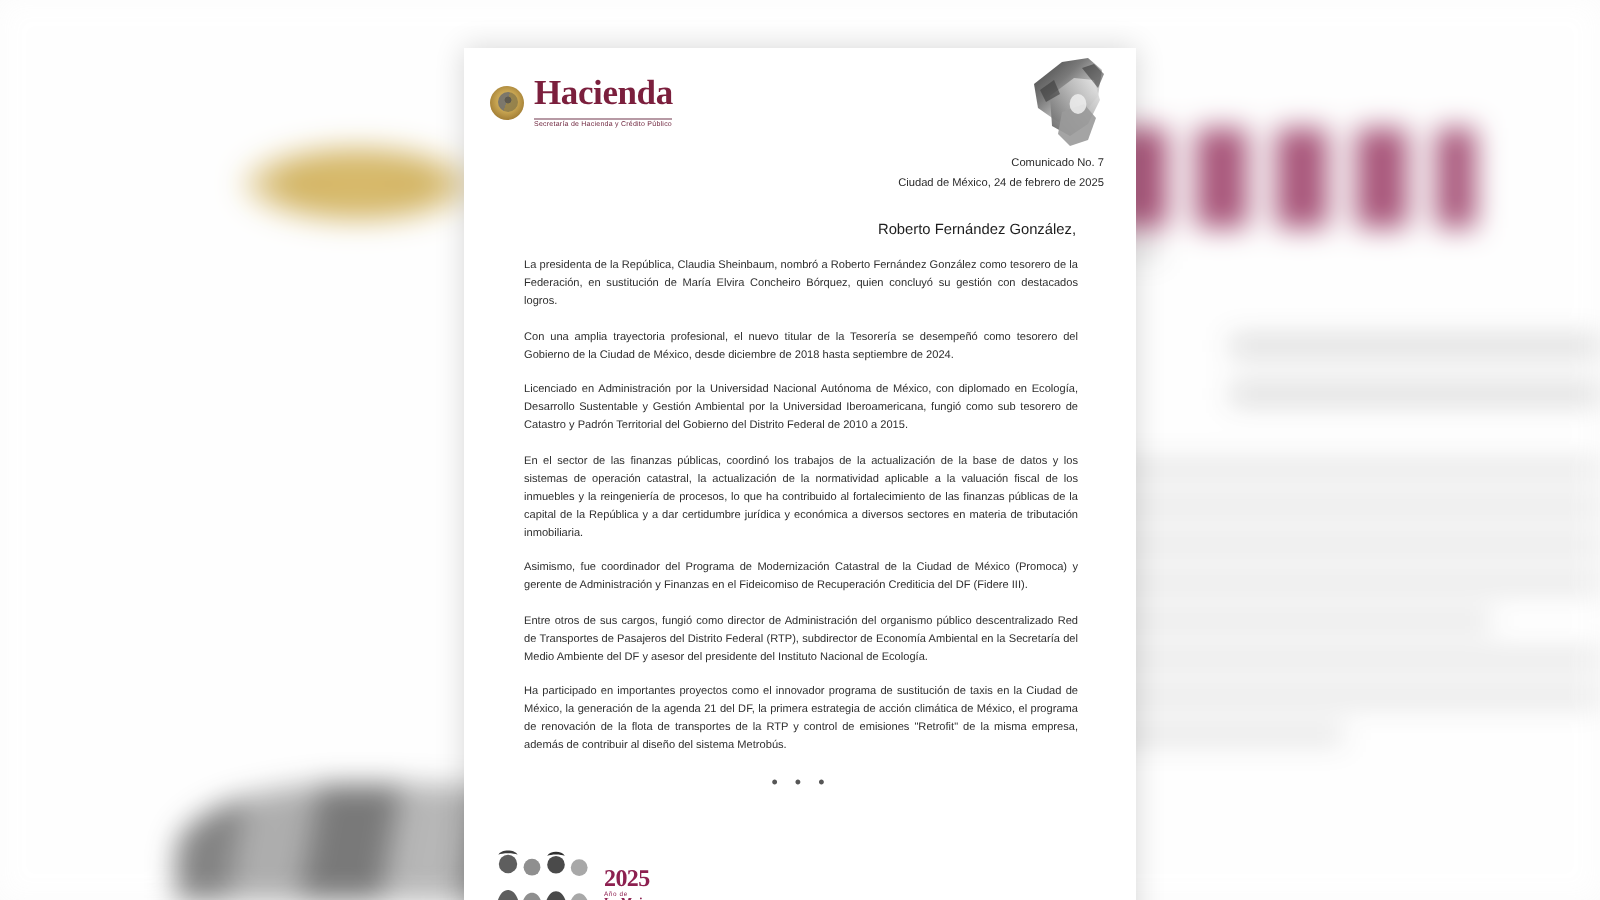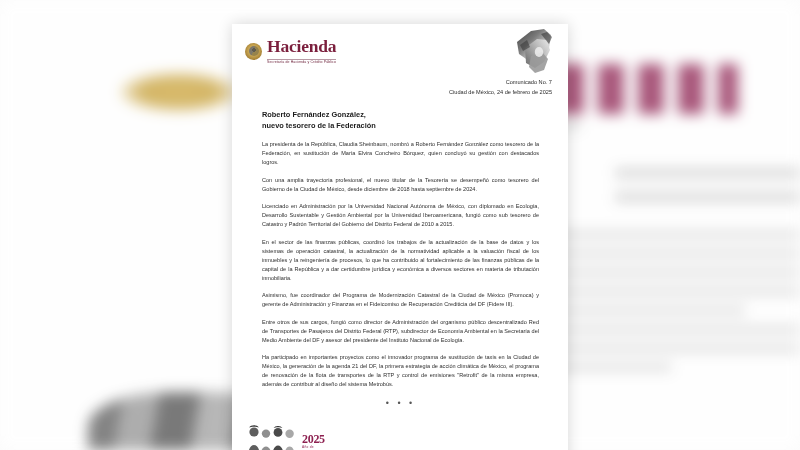--- a/index.html
+++ b/index.html
@@ -175,23 +175,23 @@
     text-align: right;
     padding: 0 16px 0 0;
     font-size: 5.6px;
     color: #2b2b2b;
     line-height: 1.72;
     margin-top: -2px;
   }
 
   
   .doc-title {
-    text-align: left;
+    text-align: right;
     font-size: 7.4px;
-    font-weight: bold;
+    font-weight: normal;
     color: #1c1c1c;
     line-height: 1.5;
     margin: 12px 0 0 0;
     padding: 0 30px;
   }
 
   
   .body-wrap {
     padding: 9px 29px 0 30px;
   }
@@ -317,21 +317,20 @@
       </div>
     </div>
 
     <div class="comunicado">
       <div>Comunicado No. 7</div>
       <div>Ciudad de México, 24 de febrero de 2025</div>
     </div>
 
     <div class="doc-title">
       <div>Roberto Fernández González,</div>
-      <div>nuevo tesorero de la Federación</div>
     </div>
 
     <div class="body-wrap">
       <p class="para">La presidenta de la República, Claudia Sheinbaum, nombró a Roberto Fernández González como tesorero de la Federación, en sustitución de María Elvira Concheiro Bórquez, quien concluyó su gestión con destacados logros.</p>
       <p class="para">Con una amplia trayectoria profesional, el nuevo titular de la Tesorería se desempeñó como tesorero del Gobierno de la Ciudad de México, desde diciembre de 2018 hasta septiembre de 2024.</p>
       <p class="para">Licenciado en Administración por la Universidad Nacional Autónoma de México, con diplomado en Ecología, Desarrollo Sustentable y Gestión Ambiental por la Universidad Iberoamericana, fungió como sub tesorero de Catastro y Padrón Territorial del Gobierno del Distrito Federal de 2010 a 2015.</p>
       <p class="para">En el sector de las finanzas públicas, coordinó los trabajos de la actualización de la base de datos y los sistemas de operación catastral, la actualización de la normatividad aplicable a la valuación fiscal de los inmuebles y la reingeniería de procesos, lo que ha contribuido al fortalecimiento de las finanzas públicas de la capital de la República y a dar certidumbre jurídica y económica a diversos sectores en materia de tributación inmobiliaria.</p>
       <p class="para">Asimismo, fue coordinador del Programa de Modernización Catastral de la Ciudad de México (Promoca) y gerente de Administración y Finanzas en el Fideicomiso de Recuperación Crediticia del DF (Fidere III).</p>
       <p class="para">Entre otros de sus cargos, fungió como director de Administración del organismo público descentralizado Red de Transportes de Pasajeros del Distrito Federal (RTP), subdirector de Economía Ambiental en la Secretaría del Medio Ambiente del DF y asesor del presidente del Instituto Nacional de Ecología.</p>
       <p class="para">Ha participado en importantes proyectos como el innovador programa de sustitución de taxis en la Ciudad de México, la generación de la agenda 21 del DF, la primera estrategia de acción climática de México, el programa de renovación de la flota de transportes de la RTP y control de emisiones "Retrofit" de la misma empresa, además de contribuir al diseño del sistema Metrobús.</p>

